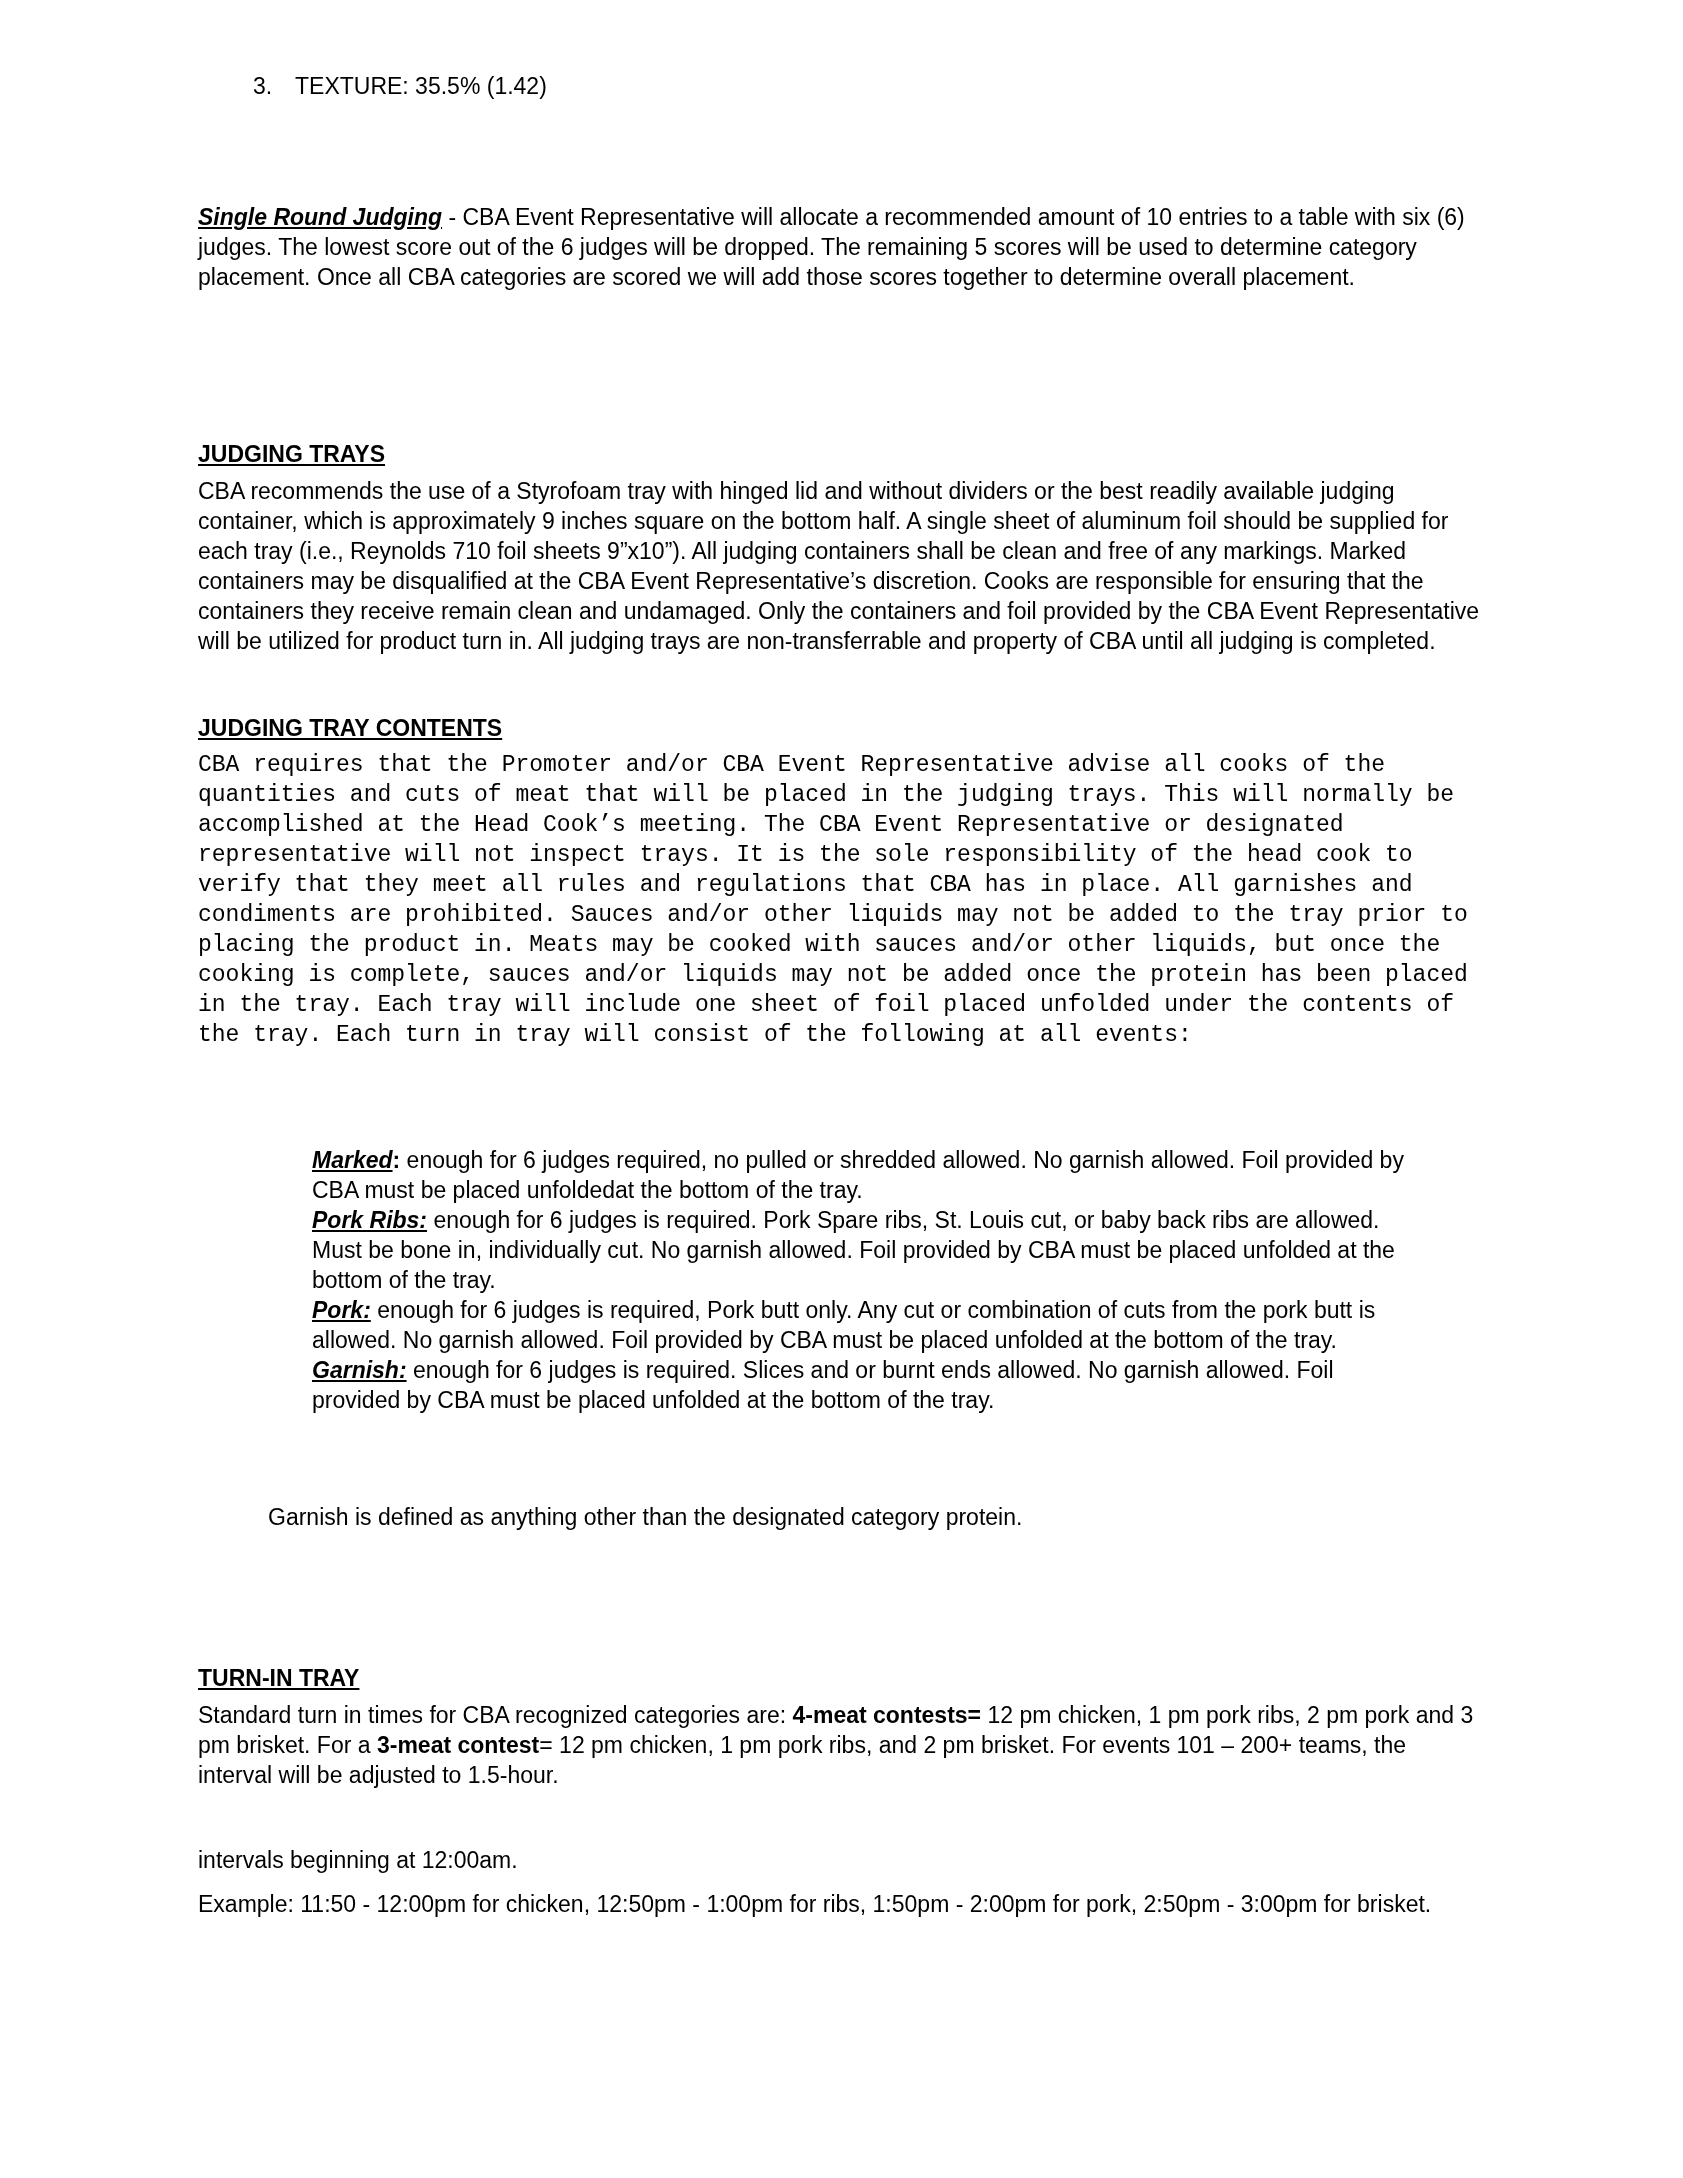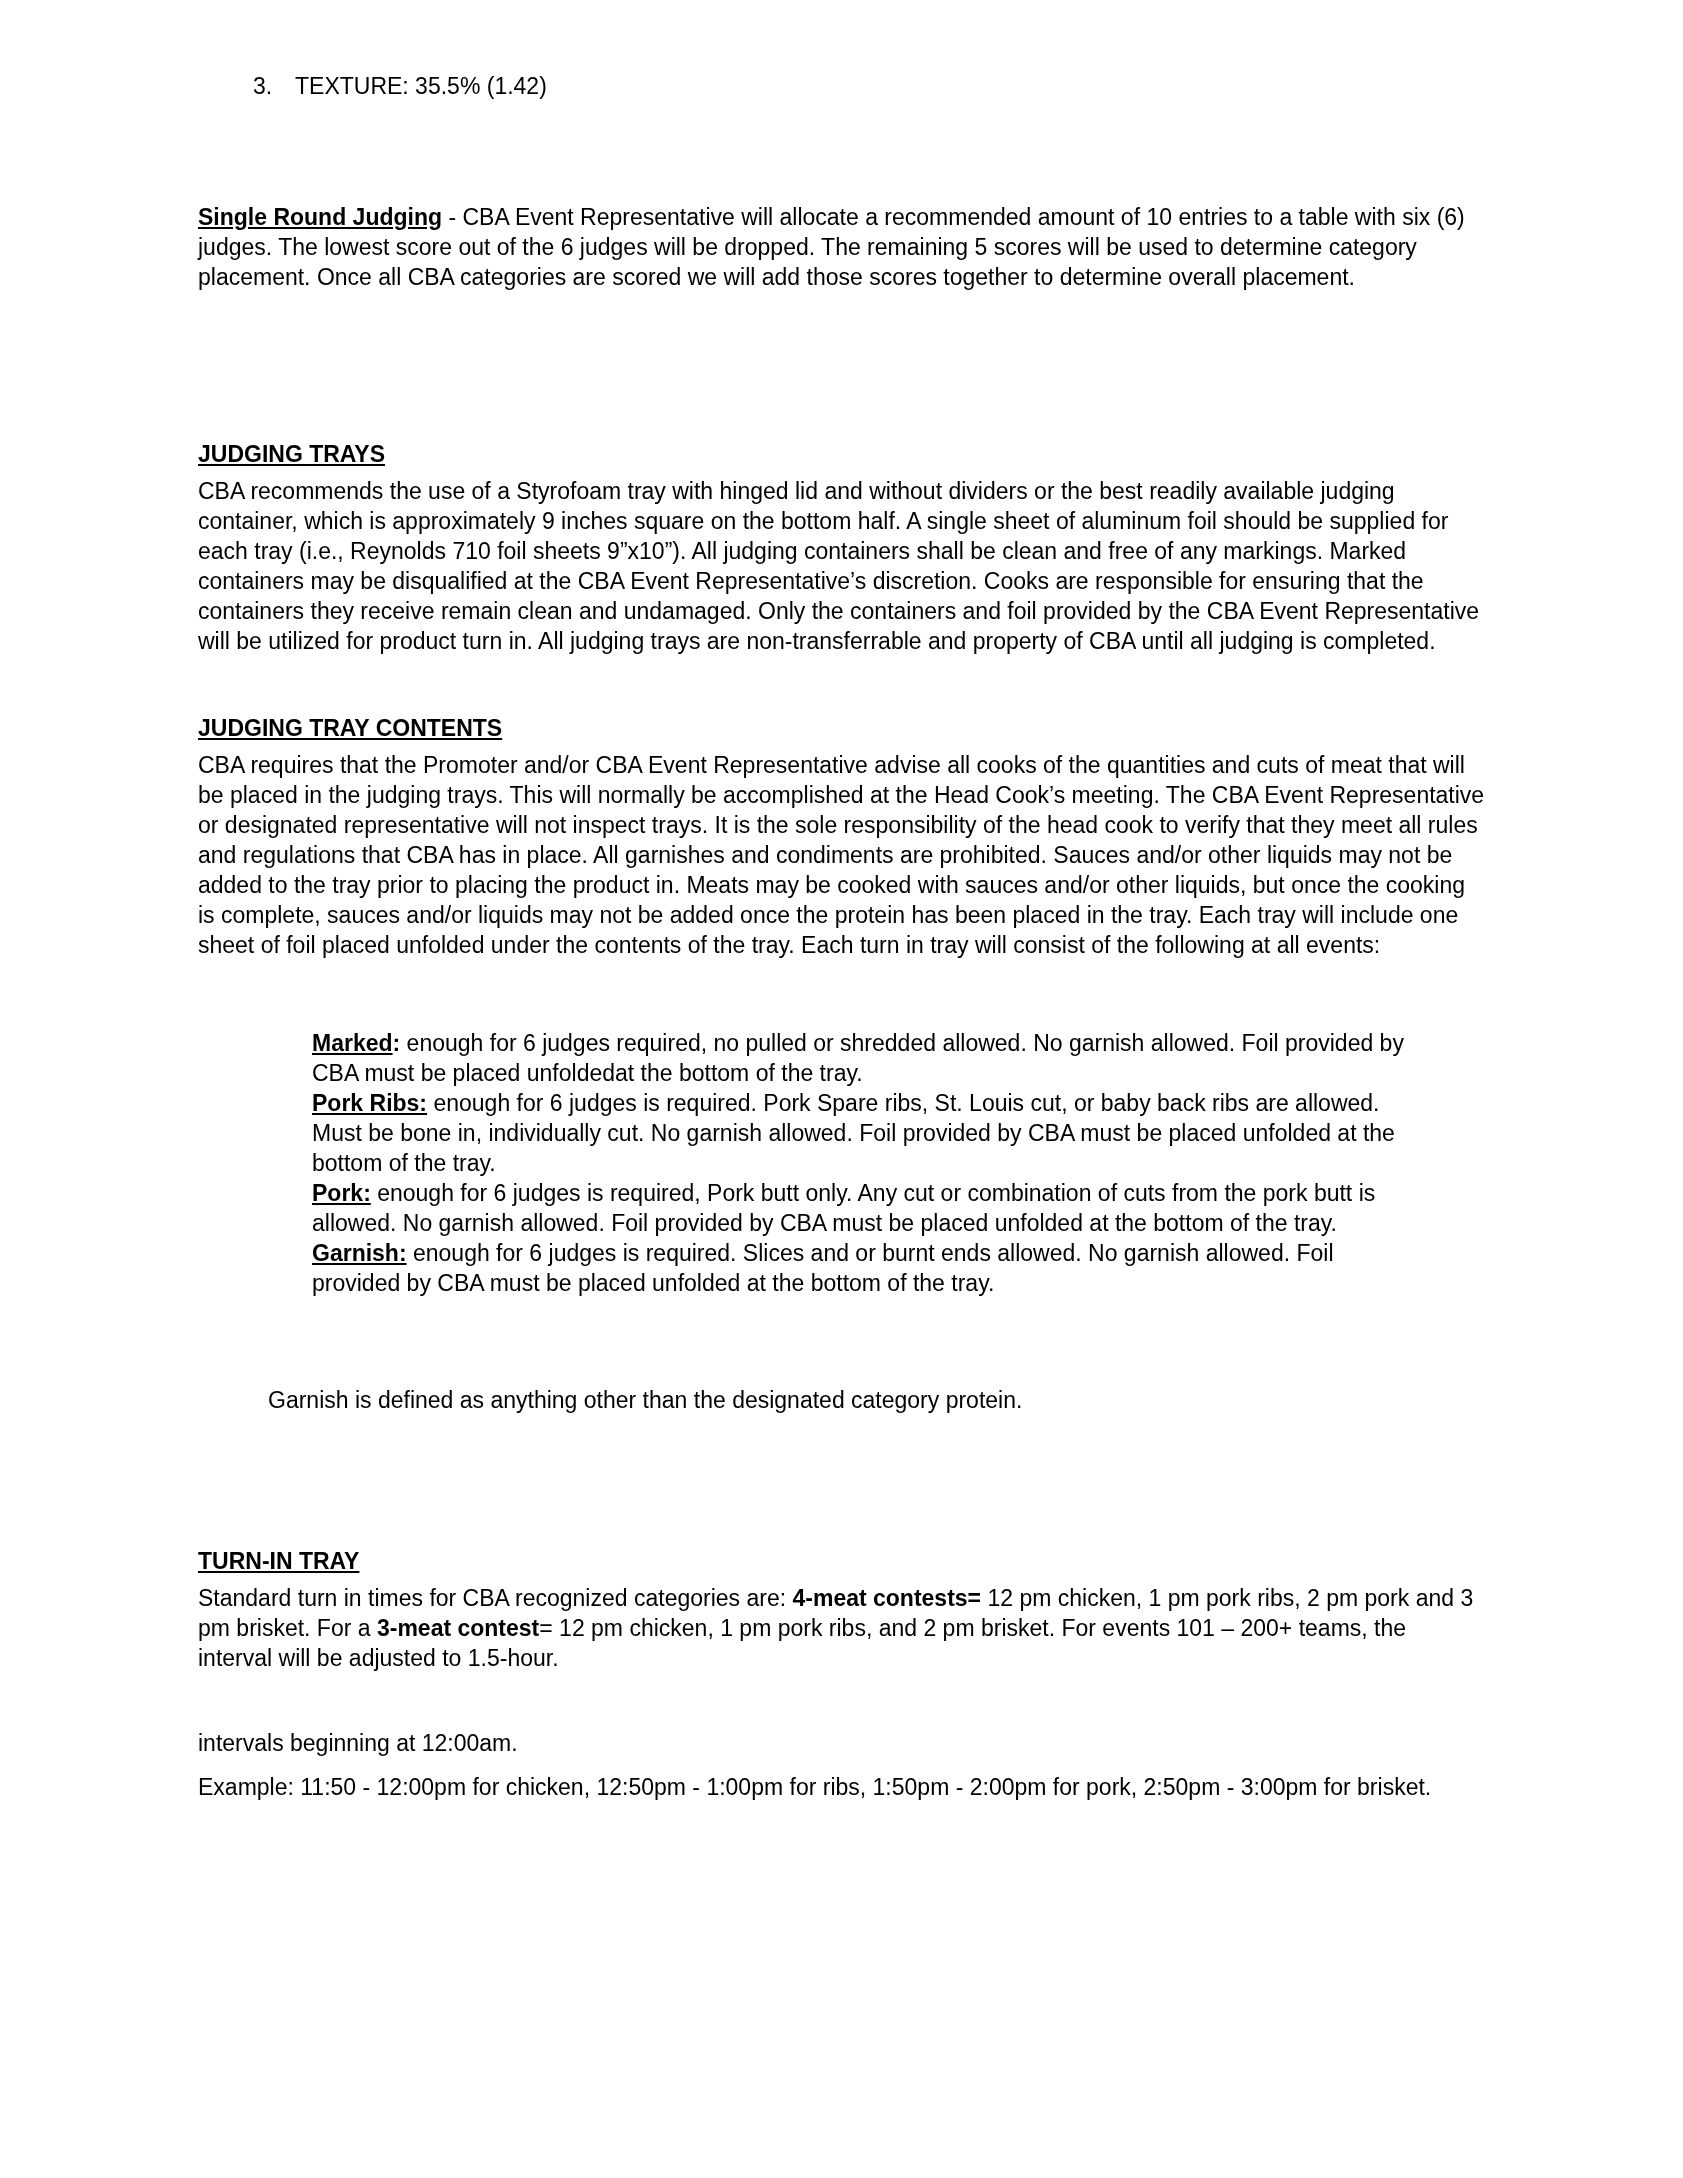--- a/index.html
+++ b/index.html
@@ -14,41 +14,41 @@
   }
   .page {
     position: absolute;
     inset: 0;
     padding: 71px 198px 0 198px;
     font-size: 23px;
     line-height: 30px;
     background: #ffffff;
   }
   .bold { font-weight: bold; }
-  .underline { text-decoration: underline; }
+  .underline { text-decoration: underline; font-style: italic; }
   .texture-line {
     margin-left: 55px;
     margin-bottom: 101px;
   }
   .texture-line .num {
     display: inline-block;
     width: 42px;
   }
   .para { text-align: left; }
   .single-round { margin-bottom: 147px; }
   .heading {
     font-weight: bold;
     text-decoration: underline;
     font-size: 23px;
     line-height: 30px;
   }
   .trays-heading { margin-bottom: 7px; }
   .trays-body { margin-bottom: 57px; }
   .contents-heading { margin-bottom: 7px; }
-  .contents-body { margin-bottom: 68px; }
+  .contents-body { margin-bottom: 95px; font-family: Liberation Mono, monospace; }
   .items {
     margin-left: 114px;
     margin-right: 59px;
   }
   .garnish {
     margin-left: 70px;
     margin-top: 87px;
   }
   .turnin-heading {
     margin-top: 131px;

